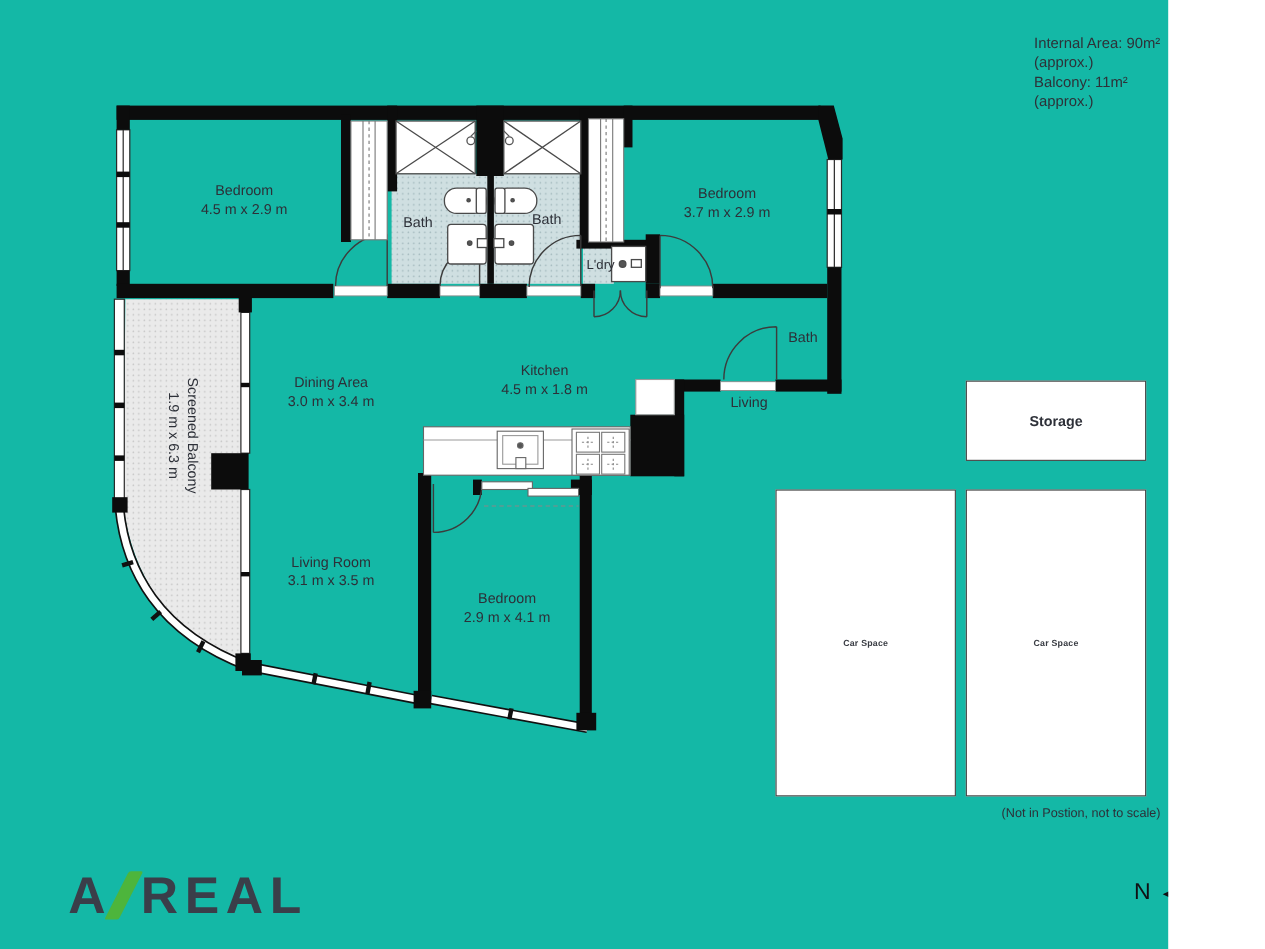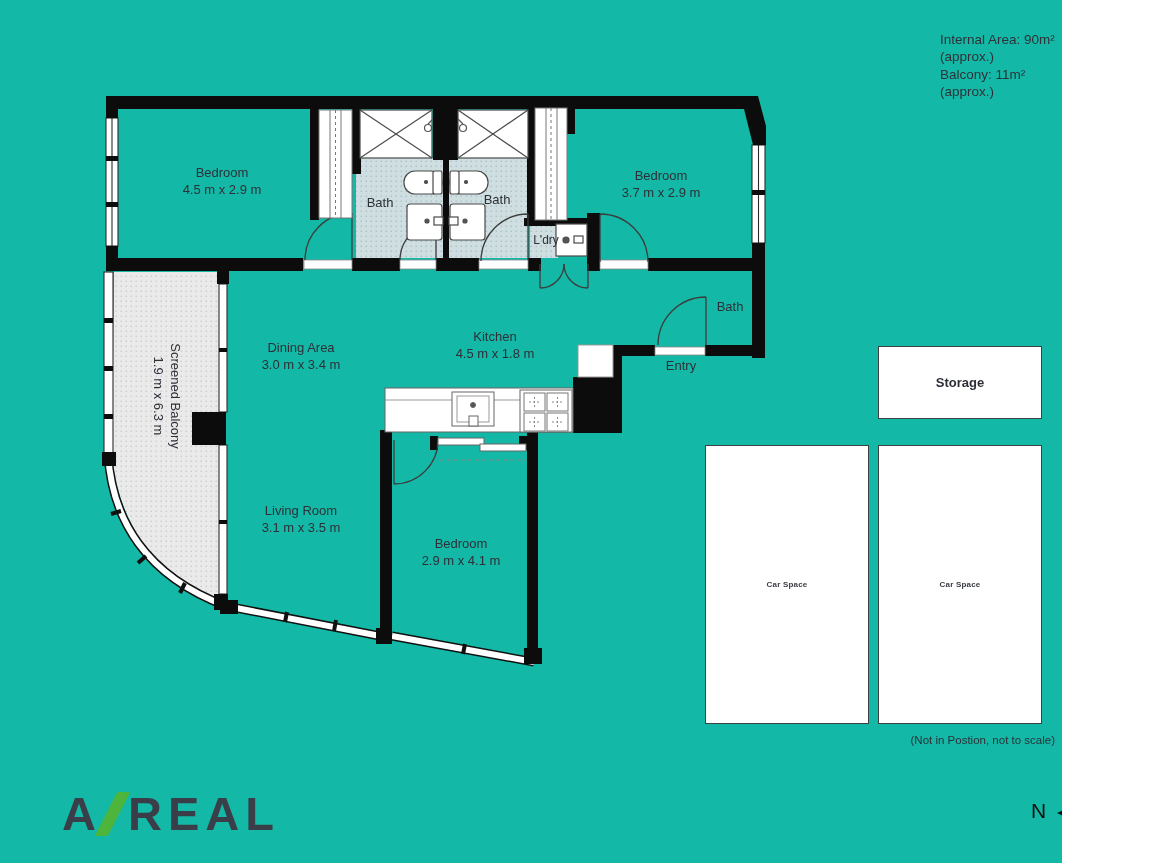--- a/index.html
+++ b/index.html
@@ -254,21 +254,21 @@
     <span>L'dry</span>
   </div>
   <div class="lbl" style="left:661px;top:185px">
     <span>Bedroom</span>
     <span>3.7 m x 2.9 m</span>
   </div>
   <div class="lbl" style="left:730px;top:307px">
     <span>Bath</span>
   </div>
   <div class="lbl" style="left:681px;top:366px">
-    <span>Entry</span>
+    <span>Living</span>
   </div>
   <div class="lbl" style="left:301px;top:357px">
     <span>Dining Area</span>
     <span>3.0 m x 3.4 m</span>
   </div>
   <div class="lbl" style="left:495px;top:346px">
     <span>Kitchen</span>
     <span>4.5 m x 1.8 m</span>
   </div>
   <div class="lbl rot" style="left:166px;top:396px">

